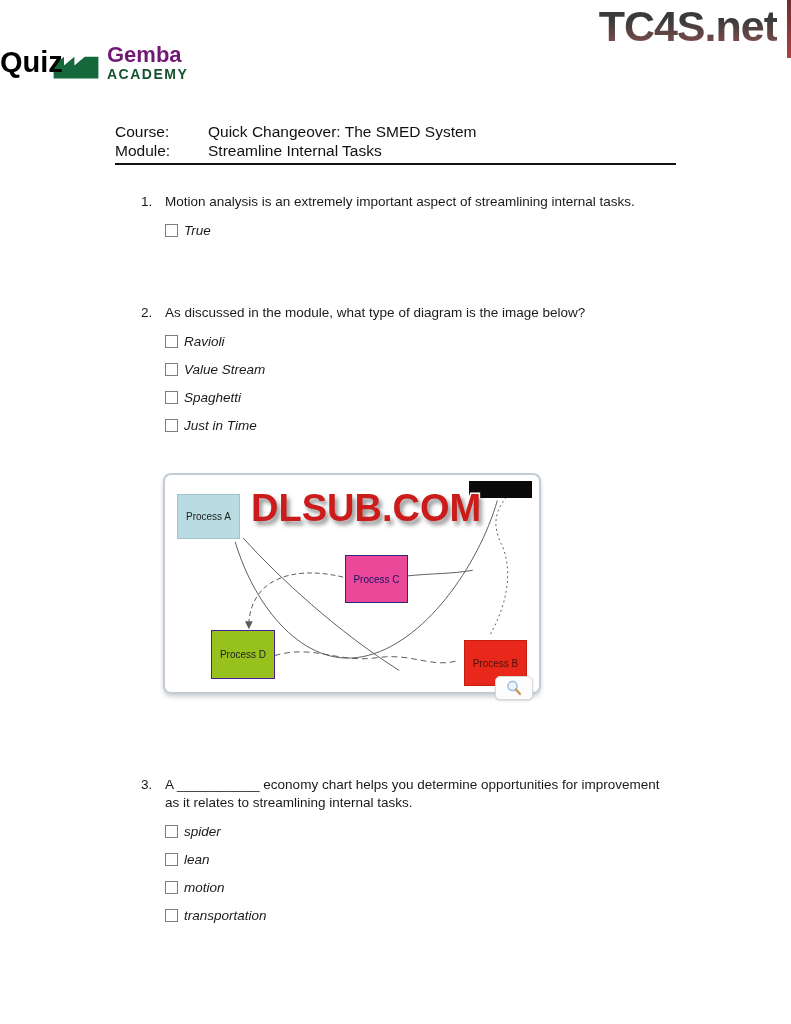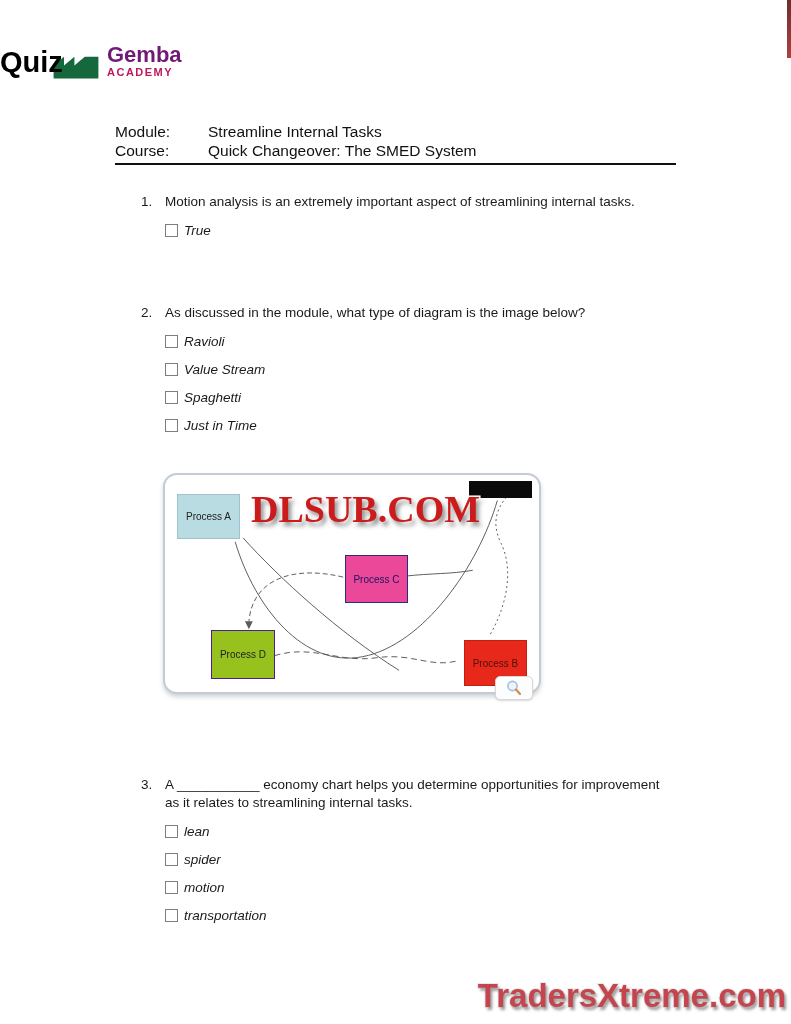--- a/index.html
+++ b/index.html
@@ -30,21 +30,21 @@
     -webkit-text-stroke:2px #e9e9e9;
     paint-order:stroke fill;
     text-shadow:2px 3px 3px #9a9a9a;
   }
 
   
   .logo { position:absolute; left:52px; top:44px; display:flex; align-items:flex-start; }
   .logo svg { display:block; margin-top:3px; }
   .logo-text { margin-left:7px; line-height:1; }
   .logo-brand { font-size:22px; font-weight:bold; color:#701a75; }
-  .logo-sub { font-size:11px; font-weight:bold; color:#be185d; letter-spacing:1.5px; margin-top:1px; }
+  .logo-sub { font-size:14px; font-weight:bold; color:#14532d; letter-spacing:1.5px; margin-top:1px; }
 
   
   .title {
     position:absolute; left:0; top:46px; width:744px; text-align:left;
     font-size:29px; font-weight:bold; color:#000;
   }
 
   
   .meta {
     position:absolute; left:115px; top:122px; width:561px;
@@ -63,75 +63,76 @@
   .q-text.two-line { width:512px; }
   .option { display:flex; align-items:center; height:17px; margin-bottom:11px;font-style:italic; }
   .checkbox {
     width:13px; height:13px; flex:0 0 13px;
     border:1px solid #7d7d7d; background:#fff; margin-right:6px;
   }
 
   
   .panel {
     position:absolute; left:163px; top:473px; width:378px; height:221px;
-    background:#fff; border:2px solid #c3ccd4; border-radius:14px;
+    background:#fff; border:2px solid #c3ccd4; border-radius:8px;
     box-shadow:0 3px 4px rgba(120,130,140,.35);
   }
   .panel svg.lines { position:absolute; left:0; top:0; width:100%; height:100%; }
   .pbox {
     position:absolute; display:flex; align-items:center; justify-content:center;
     font-size:10px; color:#222;
   }
   .pbox-a { left:12px; top:19px; width:63px; height:45px; background:#b9dce2; border:1px solid #9fc3cb; }
   .pbox-c { left:180px; top:80px; width:63px; height:48px; background:#ec4899; border:1px solid #2a2a80; color:#151560; }
   .pbox-d { left:46px; top:155px; width:64px; height:49px; background:#97c21e; border:1px solid #4c1d95; }
   .pbox-b { left:299px; top:165px; width:63px; height:46px; background:#e8281a; border:1px solid #c21e12; color:#4d120a; }
   .black-box { position:absolute; left:304px; top:6px; width:63px; height:17px; background:#0a0a0a; }
   .wm-diagram {
     position:absolute; left:86px; top:12px; white-space:nowrap;
-    font-family:Liberation Serif, serif; font-size:38px; font-weight:bold;
+    font-family:Liberation Sans, sans-serif; font-size:38px; font-weight:bold;
     color:#cb1b1b;
     -webkit-text-stroke:3px #ffffff;
     paint-order:stroke fill;
     text-shadow:3px 4px 4px rgba(60,60,60,.55);
   }
   .magnifier {
     position:absolute; left:330px; top:201px; width:38px; height:24px;
     background:#fdfdfd; border:1px solid #d8d8d8; border-radius:5px;
     display:flex; align-items:center; justify-content:center;
     box-shadow:0 1px 2px rgba(0,0,0,.15);
   }
 </style>
 </head>
 <body>
 
 <div class="page">
 
+  <div class="wm-top">TC4S.net</div>
   <div class="wm-strip"></div>
 
   <div class="logo">
     <svg width="48" height="34" viewBox="0 0 60 40">
       <path d="M2,38 V22 L15,11 V22 L28,11 V22 L41,11 H58 V38 Z" fill="#15673c"></path>
     </svg>
     <div class="logo-text">
       <div class="logo-brand">Gemba</div>
       <div class="logo-sub">ACADEMY</div>
     </div>
   </div>
 
   <div class="title">Quiz</div>
 
   <div class="meta">
     <div class="meta-row">
+      <span class="meta-label">Course:</span>
+      <span>Quick Changeover: The SMED System</span>
+    </div>
+    <div class="meta-row">
       <span class="meta-label">Module:</span>
       <span>Streamline Internal Tasks</span>
-    </div>
-    <div class="meta-row">
-      <span class="meta-label">Course:</span>
-      <span>Quick Changeover: The SMED System</span>
     </div>
   </div>
 
   <div class="question" style="top:193px">
     <div class="q-row">
       <span class="q-num">1.</span>
       <div class="q-body">
         <div class="q-text">Motion analysis is an extremely important aspect of streamlining internal tasks.</div>
         <div class="option">
           <span class="checkbox"></span>
@@ -196,33 +197,32 @@
     </div>
   </div>
 
   <div class="question" style="top:776px">
     <div class="q-row">
       <span class="q-num">3.</span>
       <div class="q-body">
         <div class="q-text two-line">A ___________ economy chart helps you determine opportunities for improvement as it relates to streamlining internal tasks.</div>
         <div class="option">
           <span class="checkbox"></span>
+          <span>spider</span>
+        </div>
+        <div class="option">
+          <span class="checkbox"></span>
           <span>lean</span>
         </div>
         <div class="option">
           <span class="checkbox"></span>
-          <span>spider</span>
-        </div>
-        <div class="option">
-          <span class="checkbox"></span>
           <span>motion</span>
         </div>
         <div class="option">
           <span class="checkbox"></span>
           <span>transportation</span>
         </div>
       </div>
     </div>
   </div>
 
-  <div class="wm-bottom">TradersXtreme.com</div>
 
 </div>
 
 </body></html>

